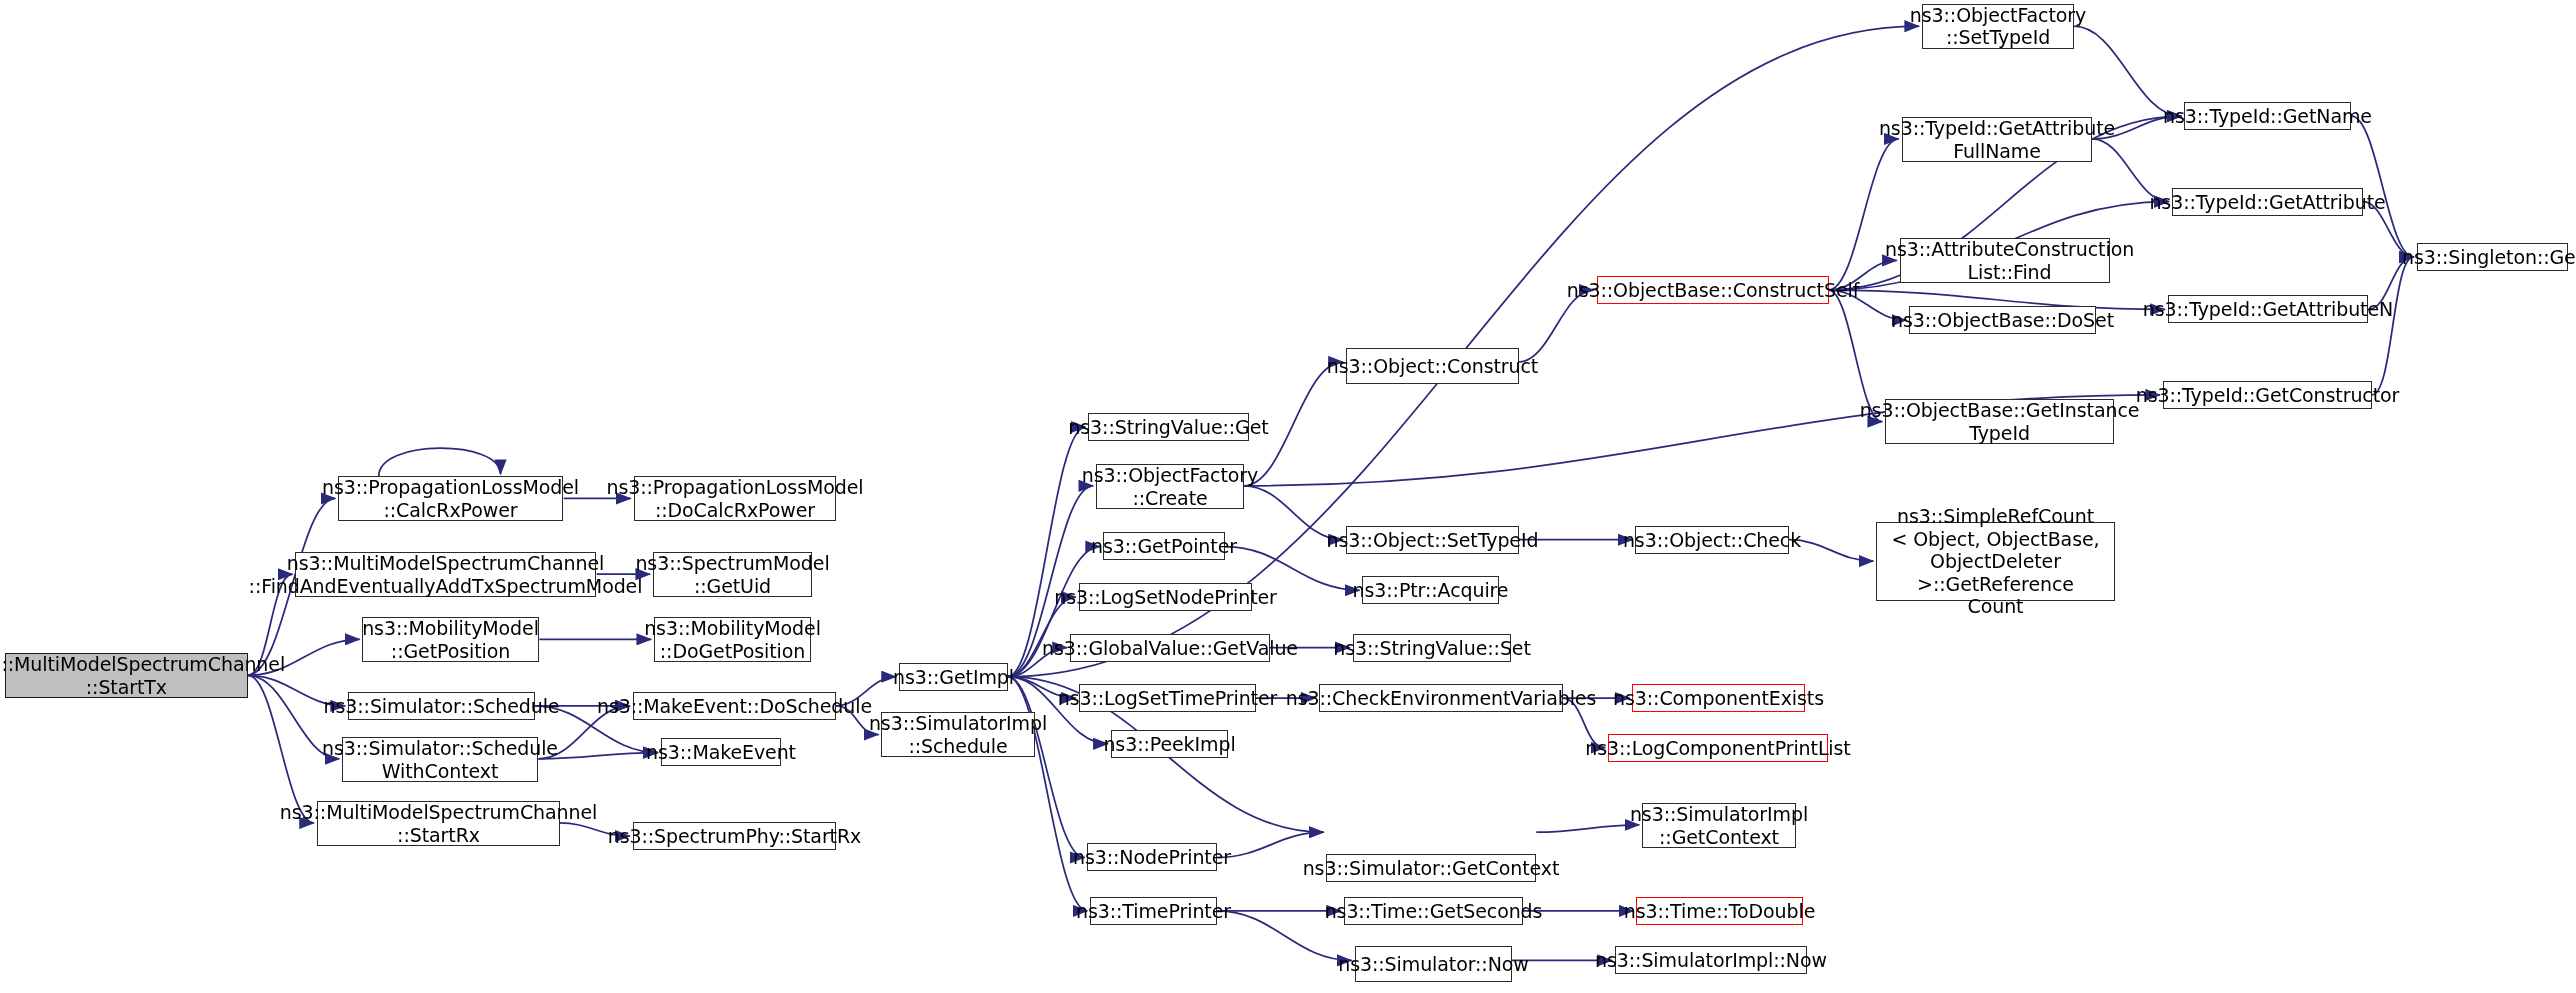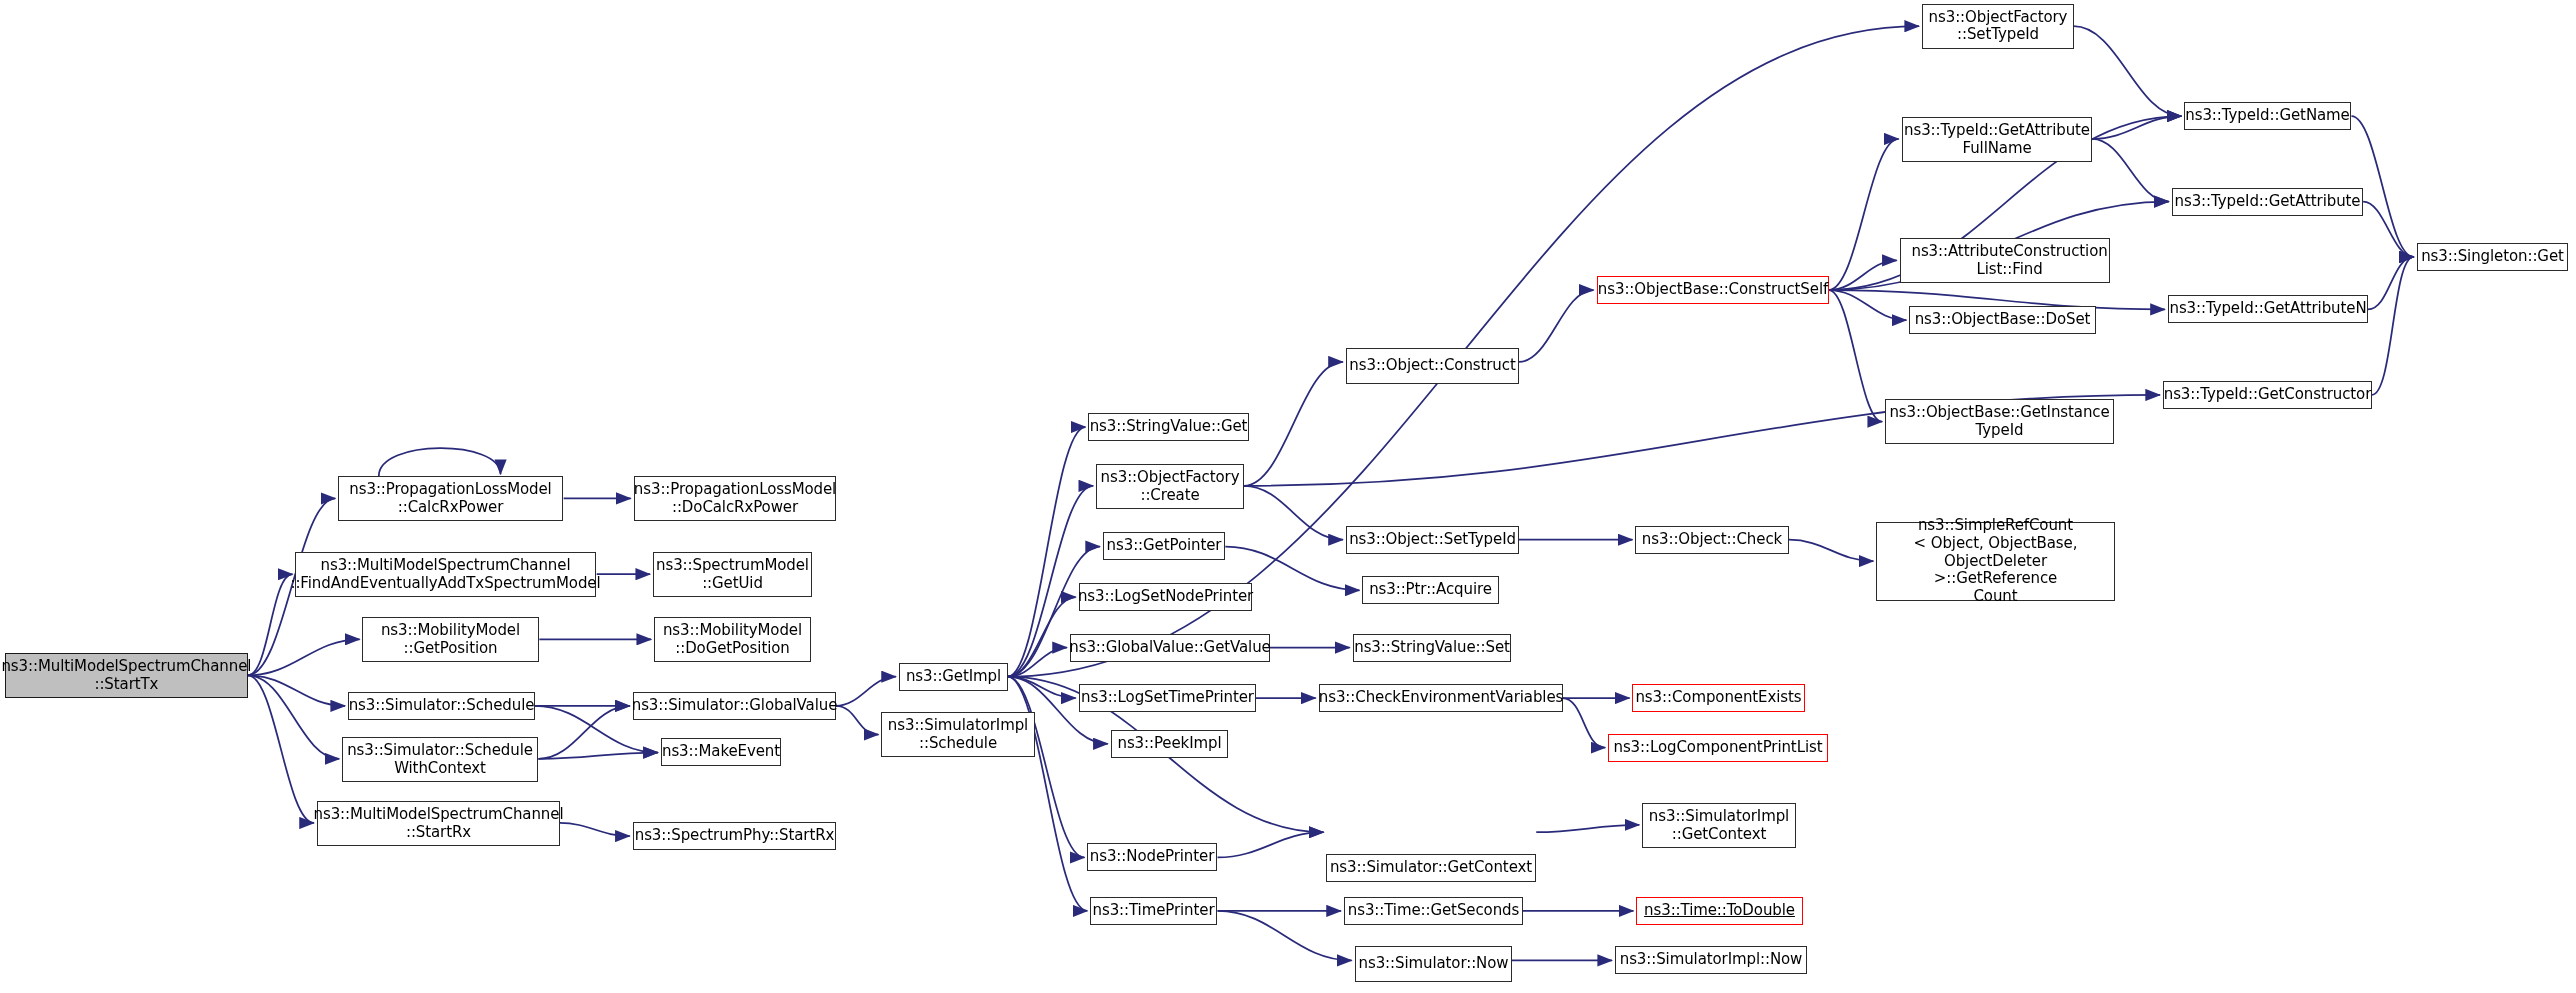--- a/index.html
+++ b/index.html
@@ -26,21 +26,21 @@
   .node {
     position: absolute;
     box-sizing: border-box;
     display: flex;
     align-items: center;
     justify-content: center;
     text-align: center;
     border: 1px solid #2b2b2b;
     background: #ffffff;
     color: #000000;
-    font-size: 15px;
+    font-size: 19px;
     line-height: 1.18;
     letter-spacing: -0.1px;
     white-space: pre-line;
     padding: 1px 3.9px;
     z-index: 5;
   }
   .node.root {
     background: #bfbfbf;
     border: 1px solid #1a1a1a;
   }
@@ -133,21 +133,21 @@
       <div class="node" style="left: 342px; top: 737px; width: 196px; height: 45px;">ns3::Simulator::Schedule
 WithContext</div>
       <div class="node" style="left: 317px; top: 801px; width: 243px; height: 45px;">ns3::MultiModelSpectrumChannel
 ::StartRx</div>
       <div class="node" style="left: 634px; top: 476px; width: 202px; height: 45px;">ns3::PropagationLossModel
 ::DoCalcRxPower</div>
       <div class="node" style="left: 653px; top: 552px; width: 159px; height: 45px;">ns3::SpectrumModel
 ::GetUid</div>
       <div class="node" style="left: 654px; top: 617px; width: 157px; height: 45px;">ns3::MobilityModel
 ::DoGetPosition</div>
-      <div class="node" style="left: 633px; top: 692px; width: 203px; height: 28px;">ns3::Simulator::GlobalValue</div>
+      <div class="node" style="left: 633px; top: 692px; width: 203px; height: 28px;">ns3::MakeEvent::DoSchedule</div>
       <div class="node" style="left: 661px; top: 738px; width: 120px; height: 28px;">ns3::MakeEvent</div>
       <div class="node" style="left: 633px; top: 822px; width: 203px; height: 28px;">ns3::SpectrumPhy::StartRx</div>
       <div class="node" style="left: 899px; top: 663px; width: 109px; height: 28px;">ns3::GetImpl</div>
       <div class="node" style="left: 881px; top: 712px; width: 154px; height: 45px;">ns3::SimulatorImpl
 ::Schedule</div>
       <div class="node" style="left: 1088px; top: 413px; width: 161px; height: 28px;">ns3::StringValue::Get</div>
       <div class="node" style="left: 1096px; top: 464px; width: 148px; height: 45px;">ns3::ObjectFactory
 ::Create</div>
       <div class="node" style="left: 1103px; top: 532px; width: 122px; height: 28px;">ns3::GetPointer</div>
       <div class="node" style="left: 1079px; top: 583px; width: 173px; height: 28px;">ns3::LogSetNodePrinter</div>
@@ -163,21 +163,21 @@
       <div class="node" style="left: 1319px; top: 684px; width: 244px; height: 28px;">ns3::CheckEnvironmentVariables</div>
       <div class="node" style="left: 1326px; top: 818px; width: 210px; height: 28px; margin-top: 36px;">ns3::Simulator::GetContext</div>
       <div class="node" style="left: 1344px; top: 897px; width: 179px; height: 28px; text-align: right;">ns3::Time::GetSeconds</div>
       <div class="node" style="left: 1355px; top: 946px; width: 157px; height: 36px;">ns3::Simulator::Now</div>
       <div class="node" style="left: 1635px; top: 526px; width: 154px; height: 28px;">ns3::Object::Check</div>
       <div class="node red" style="left: 1597px; top: 276px; width: 232px; height: 28px;">ns3::ObjectBase::ConstructSelf</div>
       <div class="node red" style="left: 1632px; top: 684px; width: 173px; height: 28px;">ns3::ComponentExists</div>
       <div class="node red" style="left: 1608px; top: 734px; width: 220px; height: 28px;">ns3::LogComponentPrintList</div>
       <div class="node" style="left: 1642px; top: 803px; width: 154px; height: 45px;">ns3::SimulatorImpl
 ::GetContext</div>
-      <div class="node red" style="left: 1636px; top: 897px; width: 167px; height: 28px; text-decoration: underline;">ns3::Time::ToDouble</div>
+      <div class="node red" style="left: 1636px; top: 897px; width: 167px; height: 28px;">ns3::Time::ToDouble</div>
       <div class="node" style="left: 1615px; top: 946px; width: 192px; height: 28px;">ns3::SimulatorImpl::Now</div>
       <div class="node" style="left: 1900px; top: 238px; width: 210px; height: 45px; padding-left: 13px;">ns3::AttributeConstruction
 List::Find</div>
       <div class="node" style="left: 1909px; top: 306px; width: 187px; height: 28px;">ns3::ObjectBase::DoSet</div>
       <div class="node" style="left: 1885px; top: 399px; width: 229px; height: 45px;">ns3::ObjectBase::GetInstance
 TypeId</div>
       <div class="node" style="left: 1876px; top: 522px; width: 239px; height: 79px;">ns3::SimpleRefCount
 &lt; Object, ObjectBase,
  ObjectDeleter &gt;::GetReference
 Count</div>

